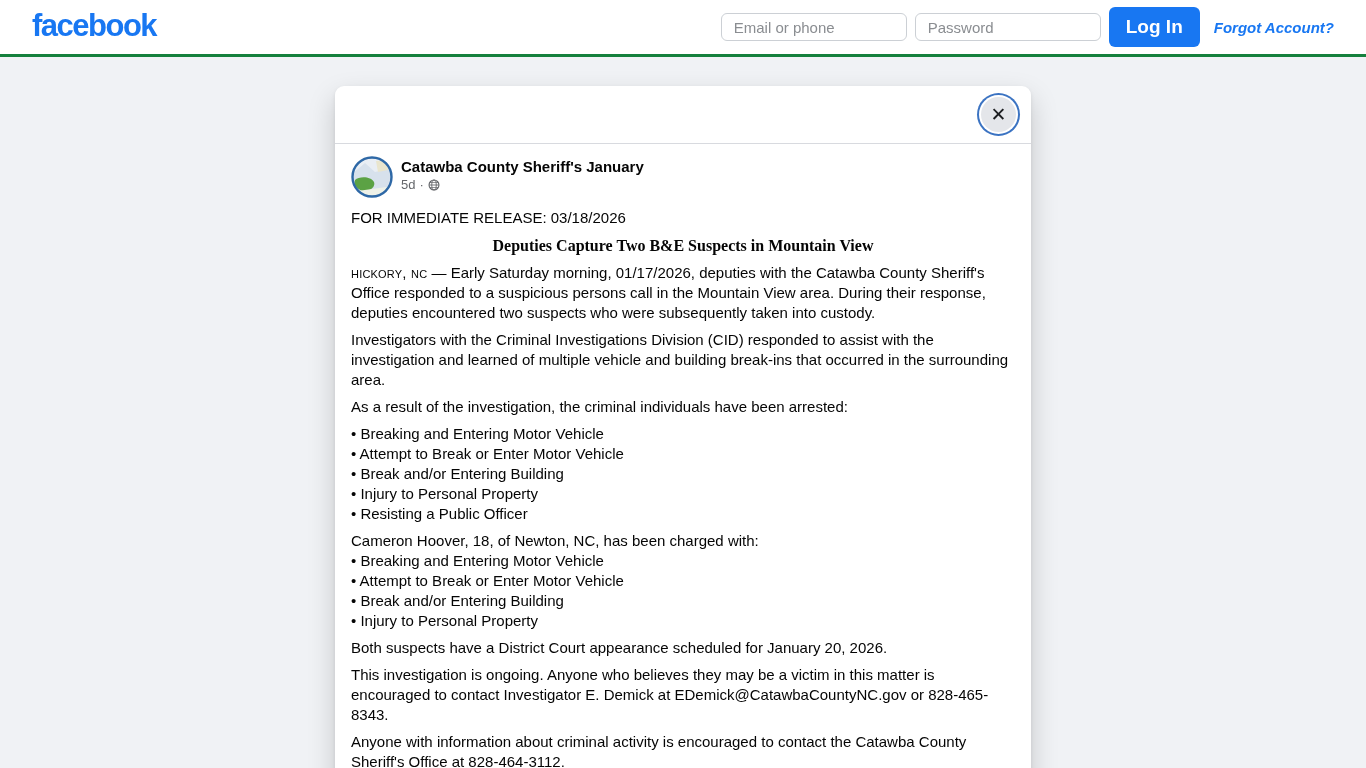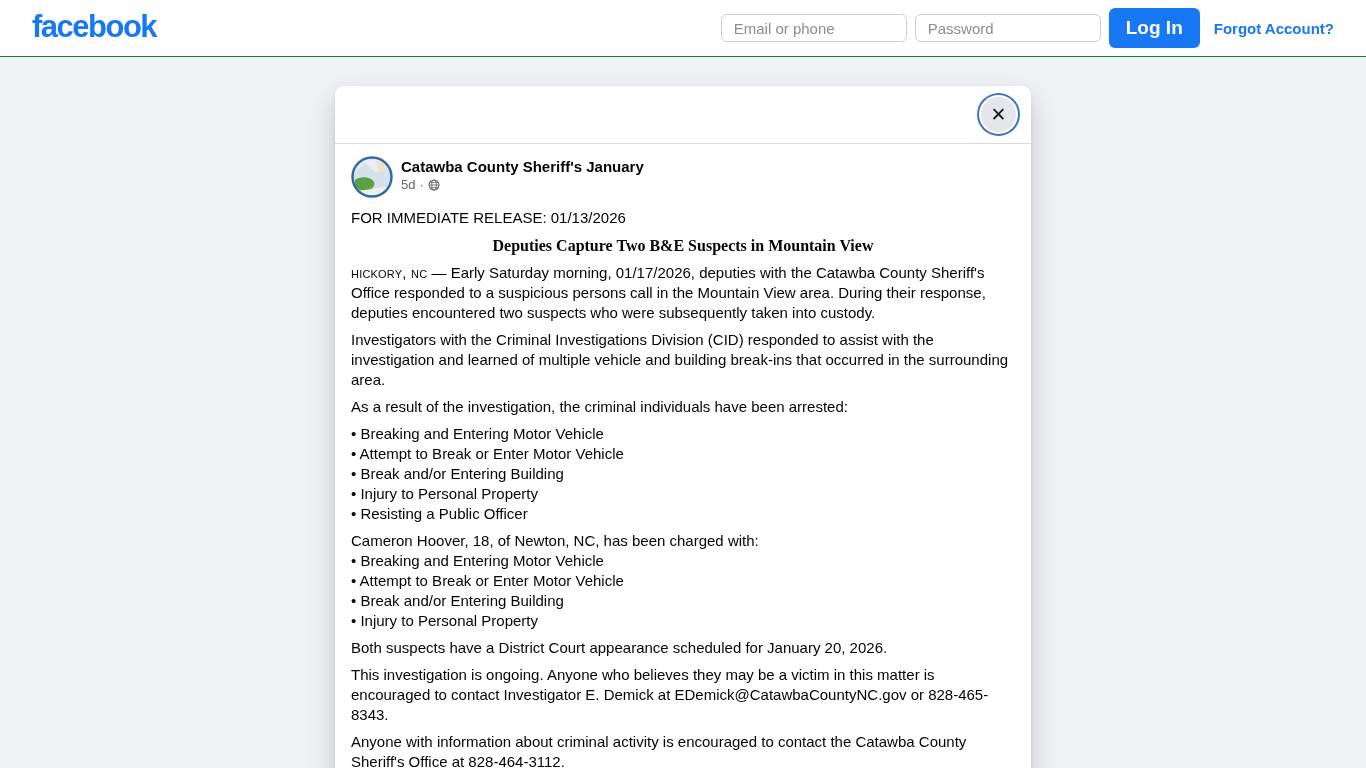--- a/index.html
+++ b/index.html
@@ -7,21 +7,21 @@
   body {
     background: #f0f2f5;
     font-family: "Liberation Sans", "DejaVu Sans", sans-serif;
     color: #050505;
   }
 
   
   .topbar {
     height: 57px;
     background: #ffffff;
-    border-bottom: 1px solid #15803d;
+    border-bottom: 3px solid #15803d;
     display: flex;
     align-items: center;
     padding: 0 32px;
     position: relative;
     z-index: 5;
   }
   .logo {
     font-size: 31px;
     font-weight: bold;
     color: #1877f2;
@@ -61,20 +61,21 @@
     font-weight: bold;
     cursor: pointer;
   }
   .forgot-link {
     color: #1877f2;
     font-size: 15px;
     font-weight: bold;
     text-decoration: none;
     margin-left: 14px;
     white-space: nowrap;
+    font-style: italic;
   }
 
   
   .modal {
     width: 696px;
     margin: 29px auto 0;
     background: #ffffff;
     border-radius: 9px 9px 0 0;
     box-shadow: 0 12px 28px rgba(0,0,0,.18), 0 2px 4px rgba(0,0,0,.08);
     min-height: 760px;
@@ -216,21 +217,21 @@
               <line x1="1.6" y1="8" x2="14.4" y2="8" stroke="#65676b" stroke-width="1.2"></line>
               <line x1="2.4" y1="4.6" x2="13.6" y2="4.6" stroke="#65676b" stroke-width="1"></line>
               <line x1="2.4" y1="11.4" x2="13.6" y2="11.4" stroke="#65676b" stroke-width="1"></line>
             </svg>
           </span>
         </a>
       </div>
     </div>
 
     <div>
-      <p class="body-block">FOR IMMEDIATE RELEASE: 01/13/2026</p>
+      <p class="body-block">FOR IMMEDIATE RELEASE: 03/18/2026</p>
 
       <p class="body-block headline">Deputies Capture Two B&amp;E Suspects in Mountain View</p>
 
       <p class="body-block"><span class="dateline">Hickory, NC</span><span> — Early Saturday morning, 01/17/2026, deputies with the Catawba County Sheriff's Office responded to a suspicious persons call in the Mountain View area. During their response, deputies encountered two suspects who were subsequently taken into custody.</span></p>
 
       <p class="body-block">Investigators with the Criminal Investigations Division (CID) responded to assist with the investigation and learned of multiple vehicle and building break-ins that occurred in the surrounding area.</p>
 
       <p class="body-block">As a result of the investigation, the criminal individuals have been arrested:</p>
 
       <div class="body-block">

